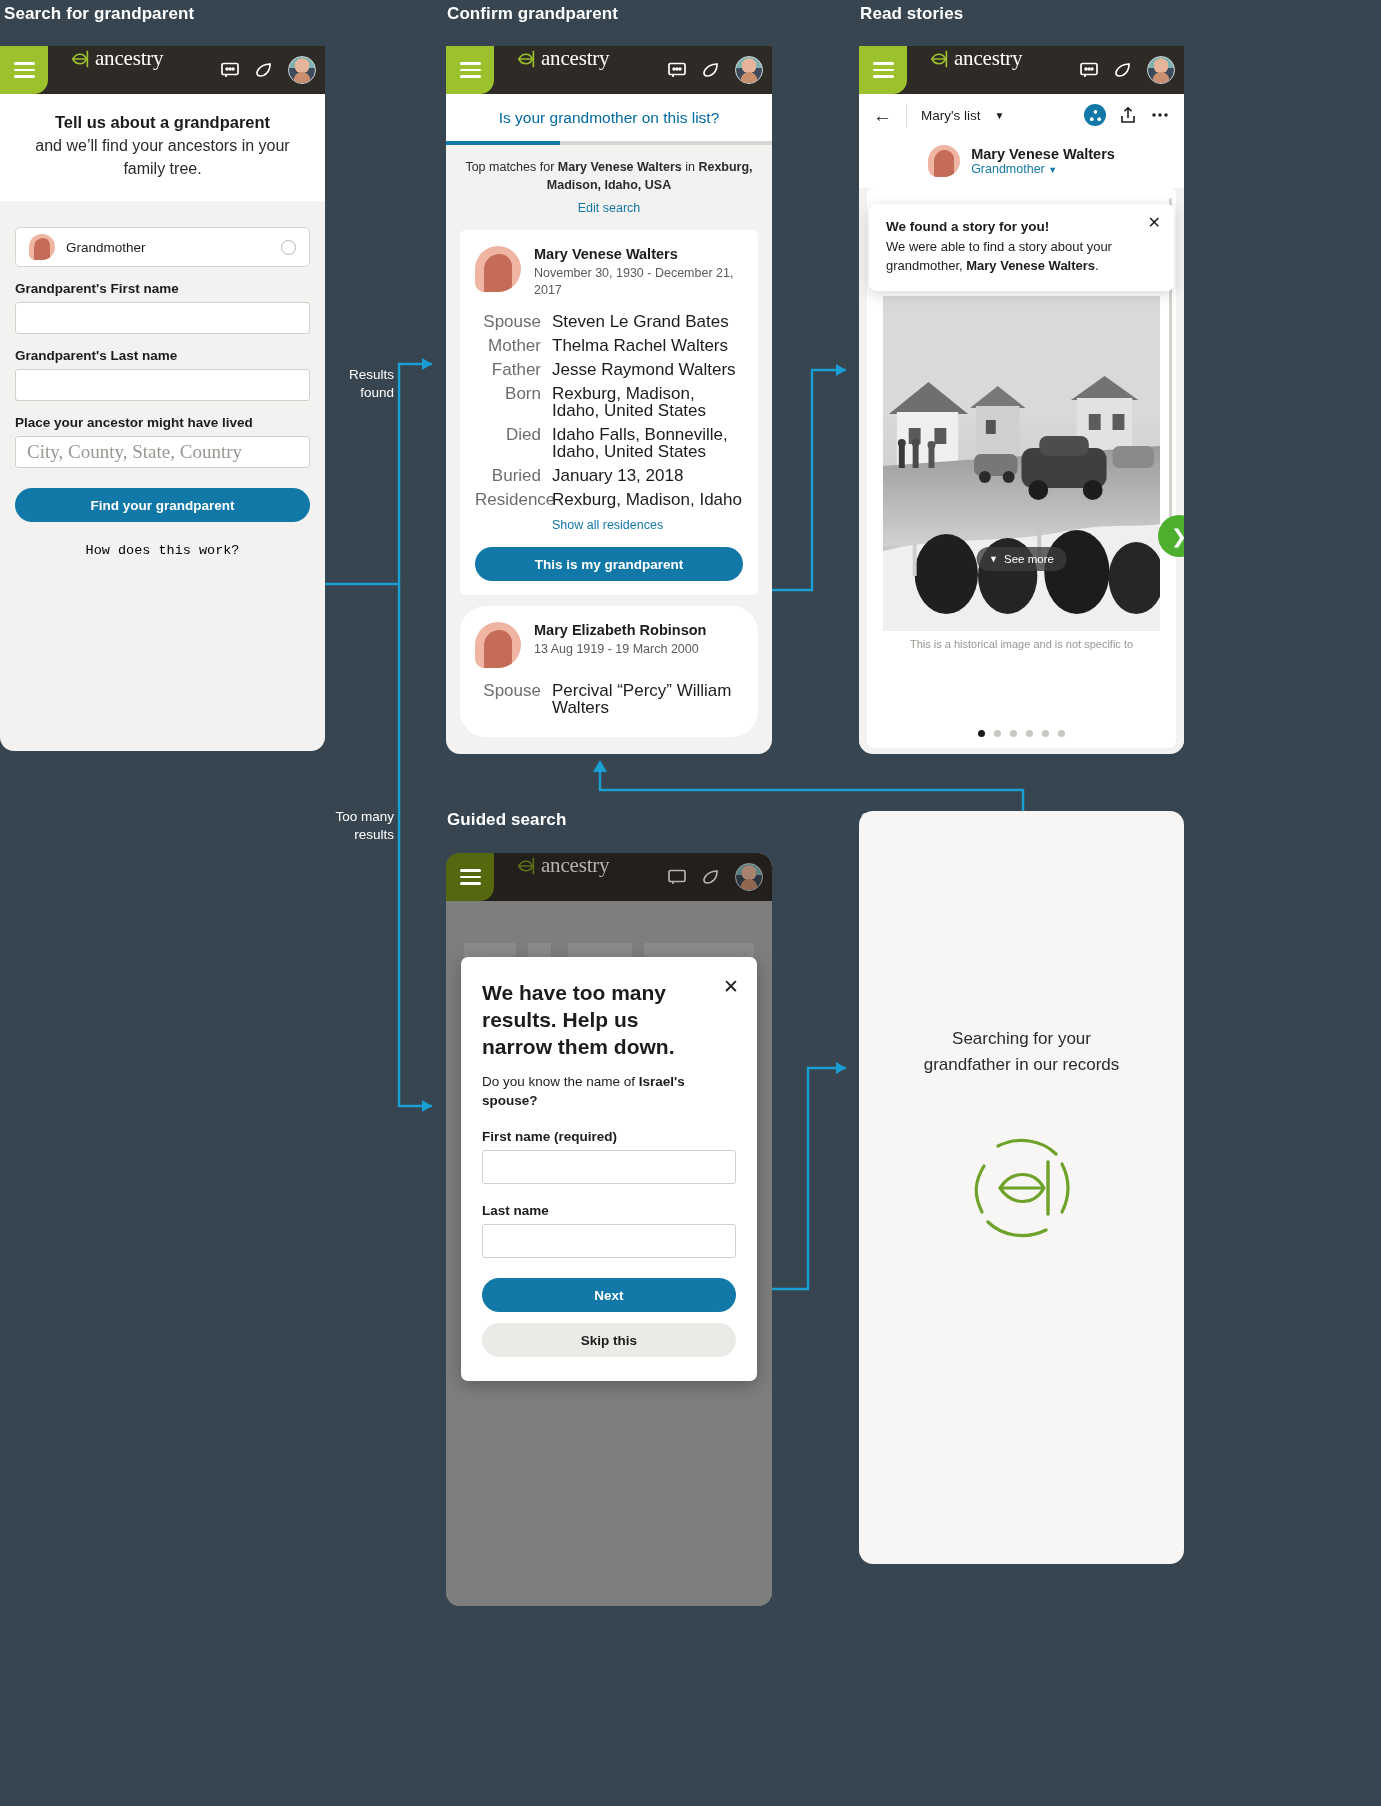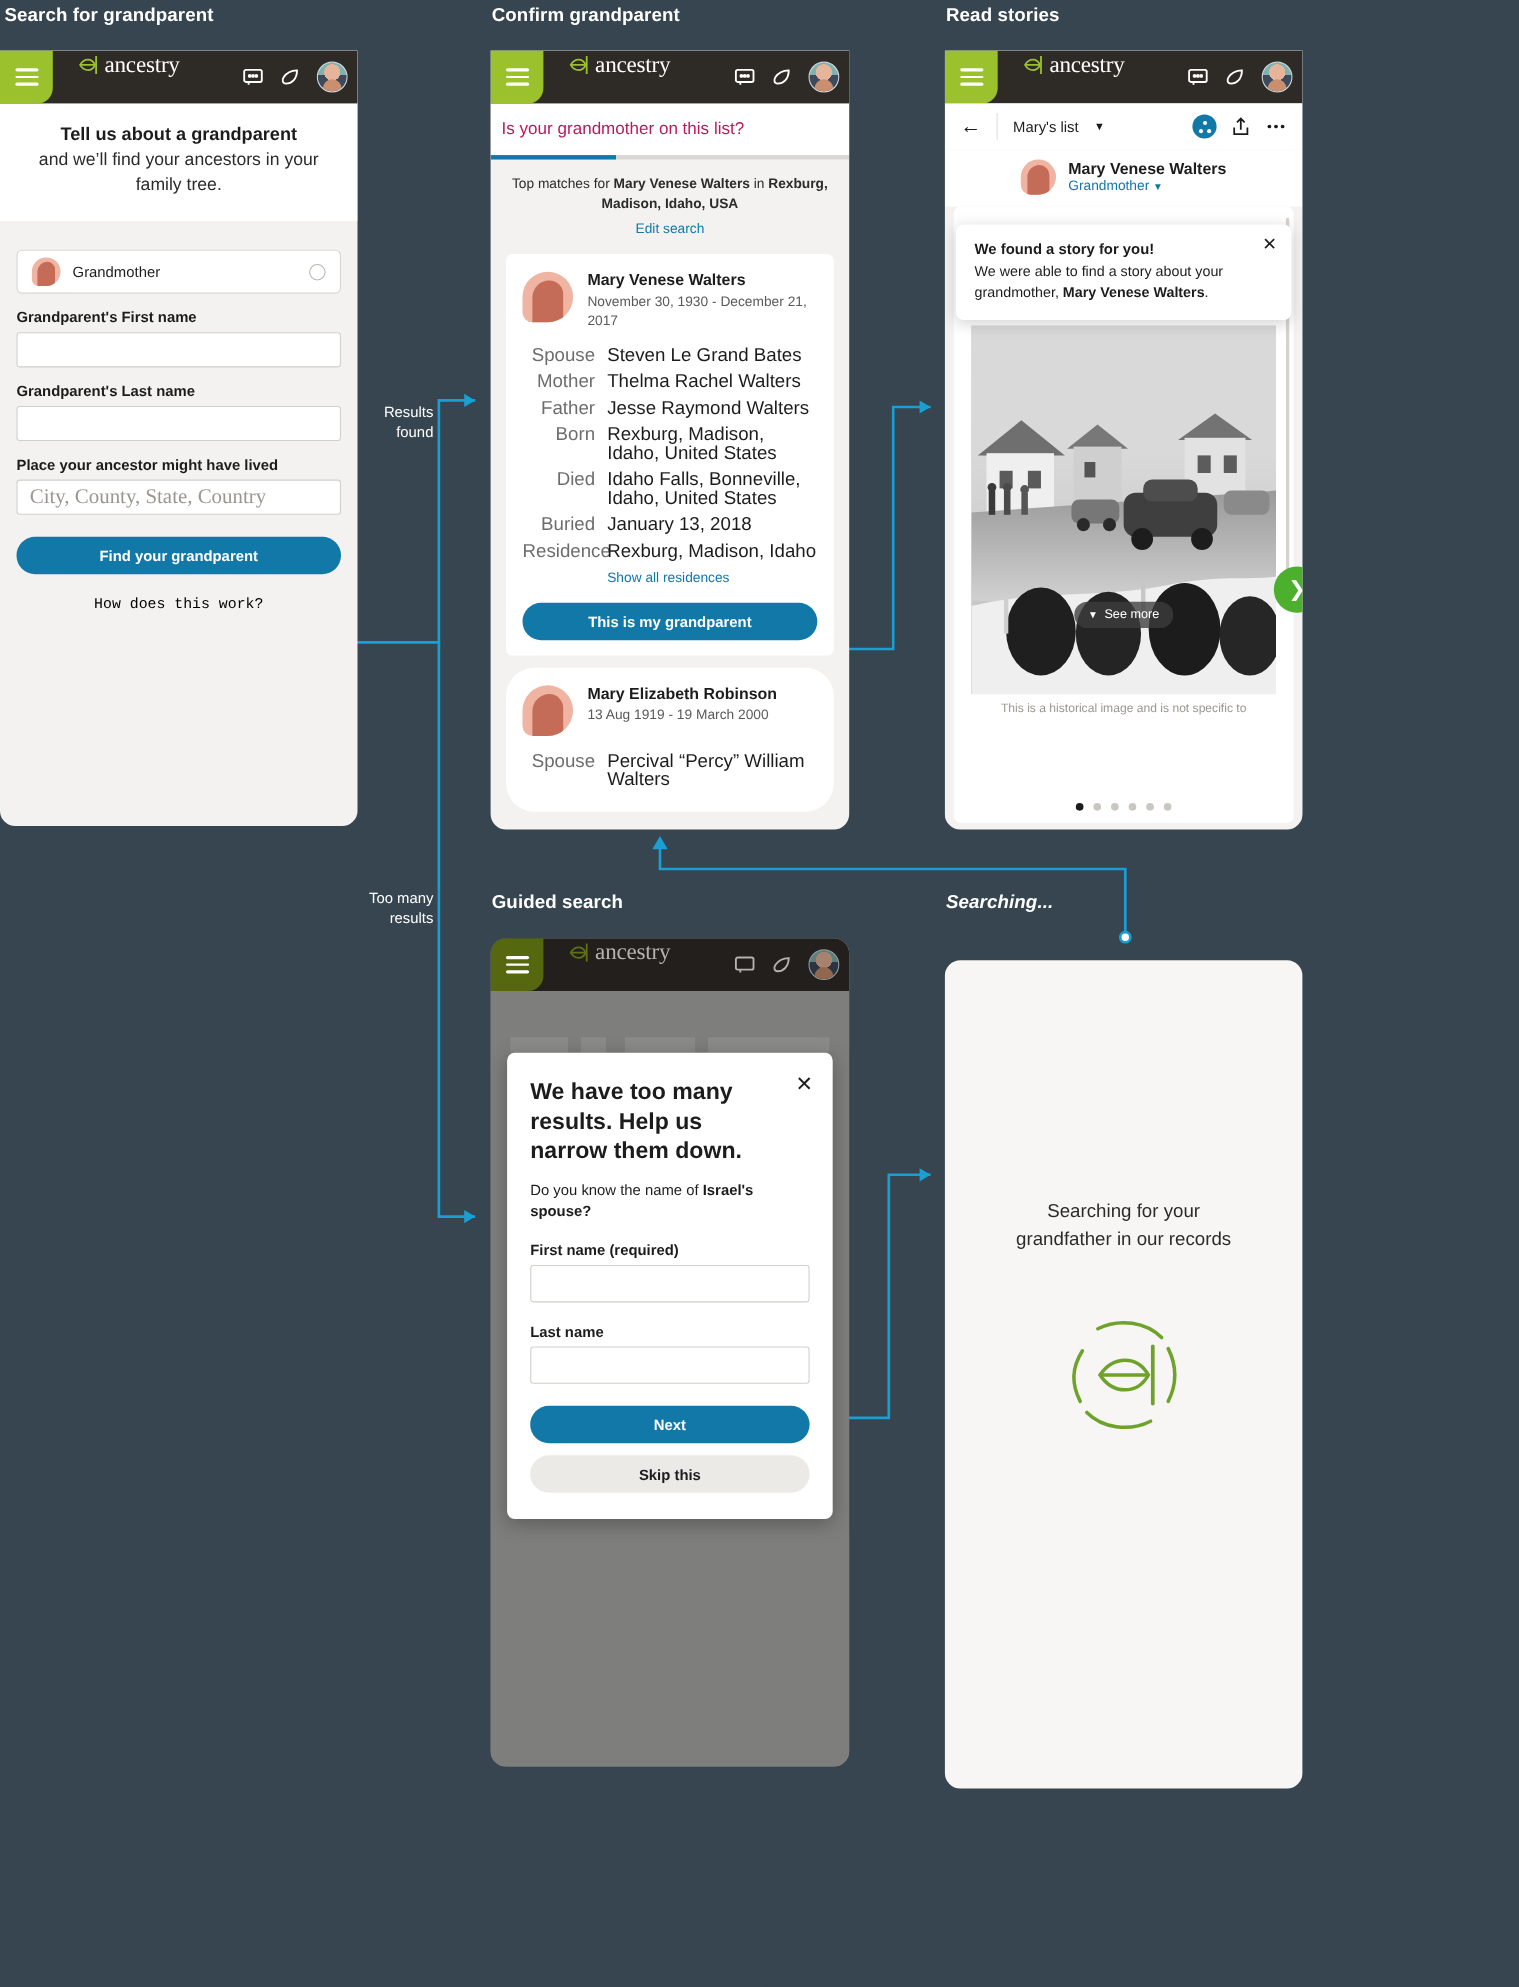--- a/index.html
+++ b/index.html
@@ -111,21 +111,21 @@
   .txt::placeholder { color:#9a9792; }
   .btn-primary {
     width: 100%; height: 34px; border: none; border-radius: 17px;
     background: #1278a8; color:#fff; font-size: 13.5px; font-weight: 700;
     font-family: "Liberation Sans", sans-serif; cursor:pointer;
     margin-top: 20px;
   }
   .link-center { display:block; text-align:center; margin-top: 21px; font-size: 13.5px; color:#000000; text-decoration:none;font-family:Liberation Mono, monospace;}
   
   #p2 { left: 446px; top: 46px; width: 326px; height: 708px; background:#f3f2f0; border-radius: 0 0 14px 14px;}
-  .p2-q { background:#fff; text-align:left; padding: 15px 10px 14px; font-size: 15.5px; color:#be185d; }
+  .p2-q { background:#fff; text-align:center; padding: 15px 10px 14px; font-size: 15.5px; color:#0369a1; }
   .progress { height: 4px; background:#d9d7d3; }
   .progress > i { display:block; height:100%; width: 35%; background:#1278a8; }
   .p2-top { padding: 13px 16px 0; text-align:center; }
   .p2-top .matchline { font-size: 12.5px; color:#2b2b2b; line-height: 18px; }
   .p2-top .matchline b { font-weight: 700; }
   .p2-top .editlink { display:inline-block; margin-top:7px; font-size:12.5px; color:#1278a8; text-decoration:none;}
   .rec-card { background:#fff; border-radius: 6px; margin: 14px 14px 0; padding: 16px 15px 14px; }
   .rec-head { display:flex; gap: 13px; align-items:flex-start; }
   .rec-av { width: 46px; height:46px; border-radius: 50% 50% 50% 9px; background:#f0b4a2; position:relative; overflow:hidden; flex:none;}
   .rec-av::after{content:"";position:absolute;left:9px;top:8px;width:28px;height:40px;border-radius:16px 13px 0 0;background:#c46c57;}
@@ -197,21 +197,21 @@
   .modal-sub { font-size: 13.5px; line-height: 19px; color:#1c1c1c; margin-top: 12px; }
   .modal-sub b { font-weight:700; }
   .modal .field-label { margin-top: 19px; }
   .modal .txt { height: 34px; }
   .btn-secondary {
     width: 100%; height: 34px; border: none; border-radius: 17px;
     background: #eceae7; color:#1c1c1c; font-size: 13.5px; font-weight:700;
     font-family: "Liberation Sans", sans-serif; margin-top: 11px; cursor:pointer;
   }
   
-  #p5 { left: 859px; top: 873px; width: 325px; height: 753px; border-radius: 14px; background:#f7f6f4; }
+  #p5 { left: 859px; top: 811px; width: 325px; height: 753px; border-radius: 14px; background:#f7f6f4; }
   .searching-wrap { position:absolute; left:0; right:0; top: 215px; text-align:center; }
   .searching-wrap p { font-size: 17px; line-height: 26px; color:#2b2b2b; }
   .spinner { margin: 52px auto 0; width: 116px; height: 116px; position:relative; }
   
   svg.wires { position:absolute; left:0; top:0; width:1381px; height:1806px; pointer-events:none; }
 </style>
 </head>
 <body>
 
 <svg class="wires">

